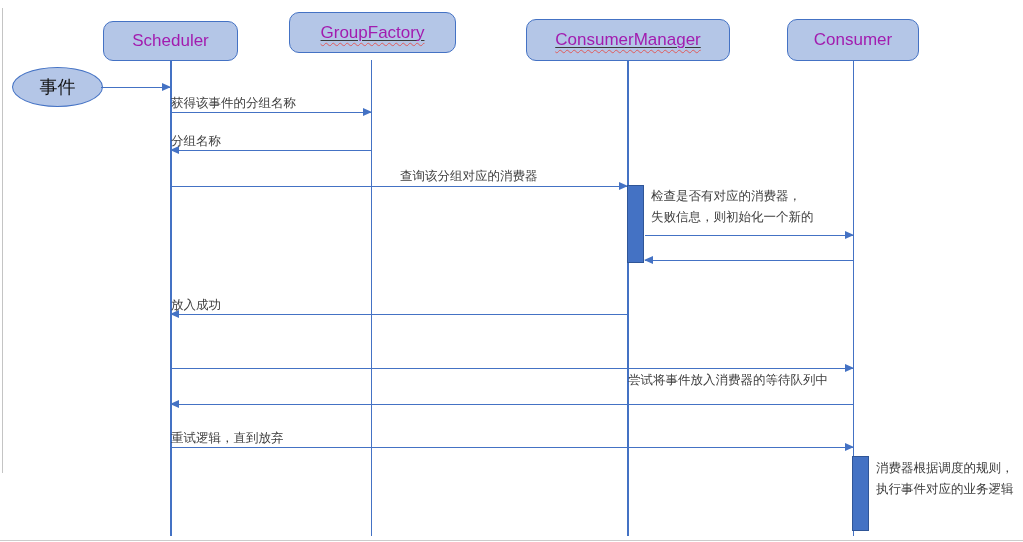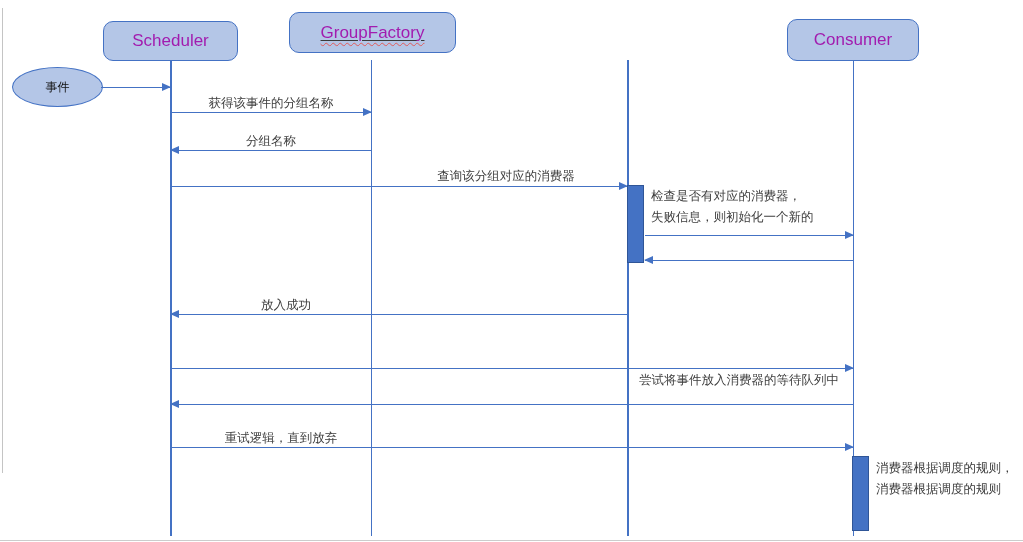--- a/index.html
+++ b/index.html
@@ -48,21 +48,21 @@
   .ellipse {
     position: absolute;
     left: 12px; top: 67px;
     width: 91px; height: 40px;
     background: #b4c6e7;
     border: 1.5px solid #4472c4;
     border-radius: 50%;
     display: flex;
     align-items: center;
     justify-content: center;
-    font-size: 12px;
+    font-size: 18px;
     color: #111;
   }
 
   
   .msg {
     position: absolute;
     height: 0;
     border-top: 1.5px solid #4472c4;
   }
   .ah { position: absolute; width: 0; height: 0; }
@@ -77,21 +77,20 @@
     border-top: 4.5px solid transparent;
     border-bottom: 4.5px solid transparent;
     border-right: 9px solid #4472c4;
   }
 
   
   .msg-label {
     position: absolute;
     font-size: 12.5px;
     color: #3d3d3d;
-    text-align: center;
     white-space: nowrap;
   }
 
   
   .activation {
     position: absolute;
     width: 17px;
     background: #4472c4;
     border: 1px solid #2f5597;
   }
@@ -131,20 +130,23 @@
   <div class="lifeline" style="left:370.5px; top:60px; height:476px;"></div>
   <div class="lifeline" style="left:627px; top:60px; height:476px;"></div>
   <div class="lifeline" style="left:852.5px; top:60px; height:476px;"></div>
 
   <div class="actor-box" style="left:103px; top:21px; width:135px; height:40px;">
     <span>Scheduler</span>
   </div>
   <div class="actor-box" style="left:289px; top:12px; width:167px; height:41px;">
     <span class="u-solid"><span class="squiggle">GroupFactory</span></span>
   </div>
+  <div class="actor-box" style="left:526px; top:19px; width:204px; height:42px;">
+    <span class="u-solid"><span class="squiggle">ConsumerManager</span></span>
+  </div>
   <div class="actor-box" style="left:787px; top:19px; width:132px; height:42px;">
     <span>Consumer</span>
   </div>
 
   <div class="ellipse">
     <span>事件</span>
   </div>
 
   <div class="msg" style="left:101px; top:87px; width:69px;">
     <span class="ah ah-right"></span>
@@ -196,16 +198,16 @@
 
   <div class="msg" style="left:171px; top:447px; width:682px;">
     <span class="ah ah-right"></span>
   </div>
   <div class="msg-label" style="left:171px; top:430px; width:220px;">重试逻辑，直到放弃</div>
 
   <div class="activation" style="left:852px; top:456px; height:75px;"></div>
 
   <div class="note" style="left:876px; top:458px;">
     <div>消费器根据调度的规则，</div>
-    <div>消费器根据调度的规则</div>
+    <div>执行事件对应的业务逻辑</div>
   </div>
 
 </div>
 
 </body></html>

